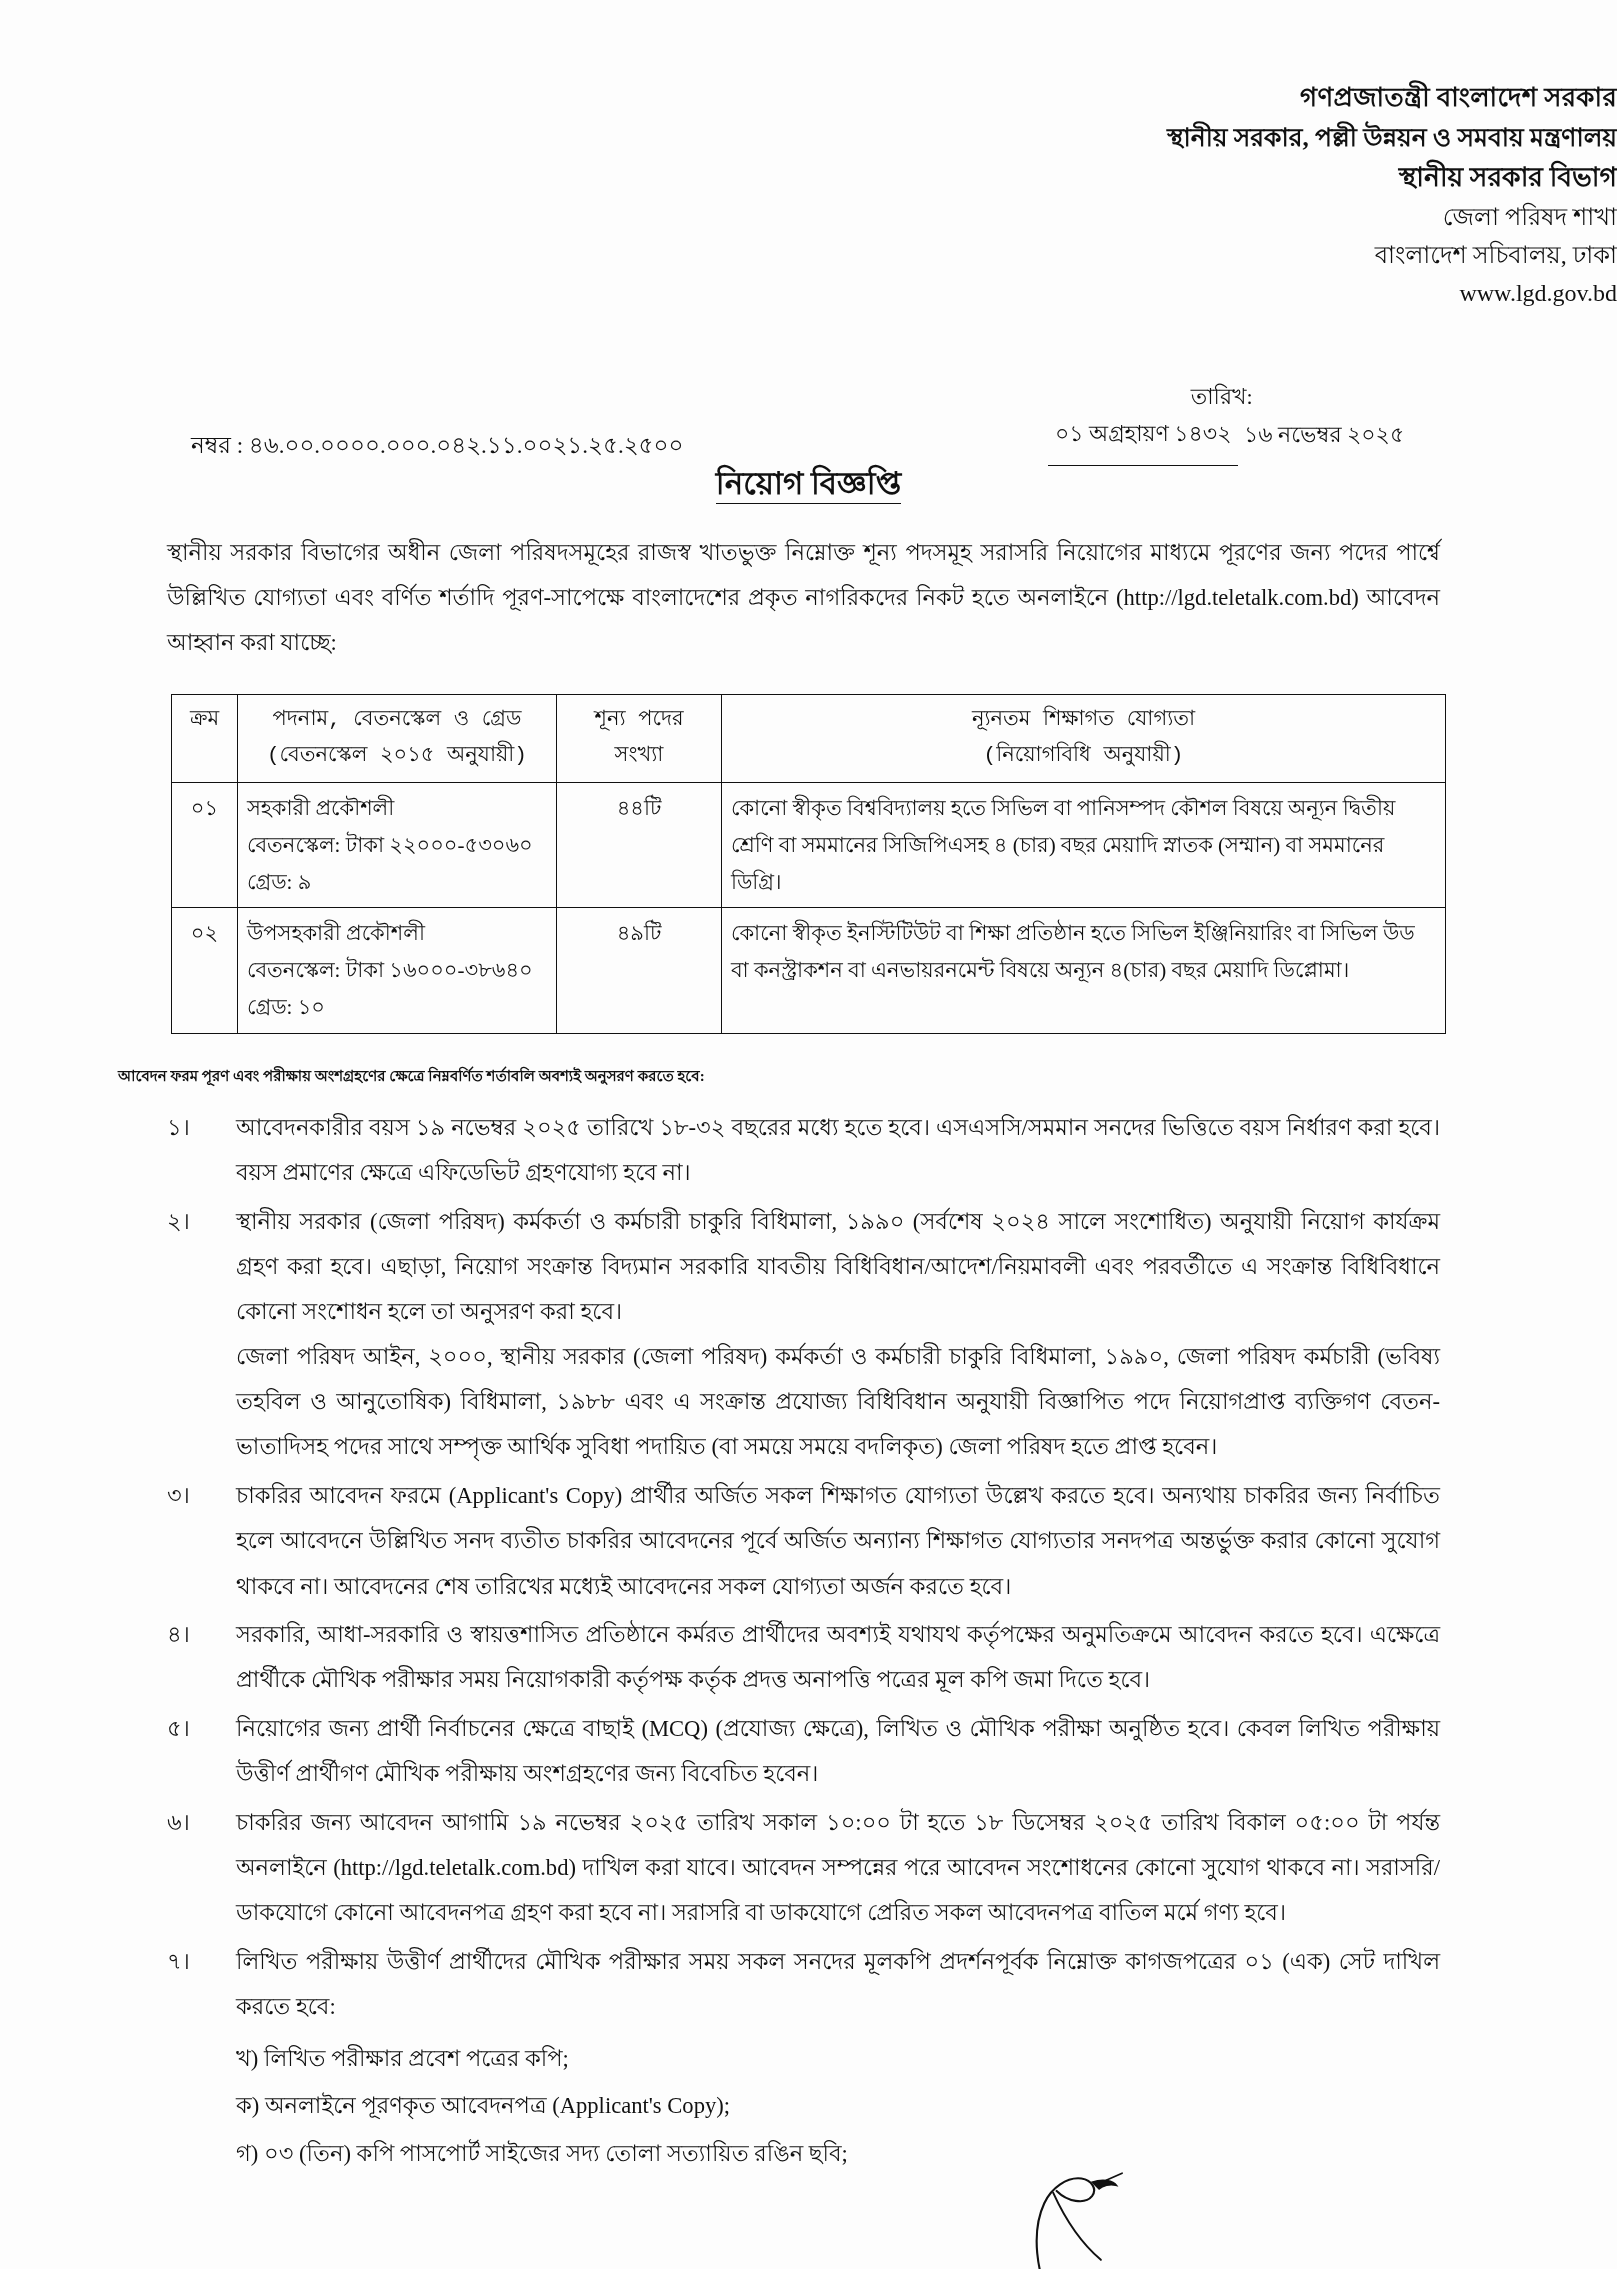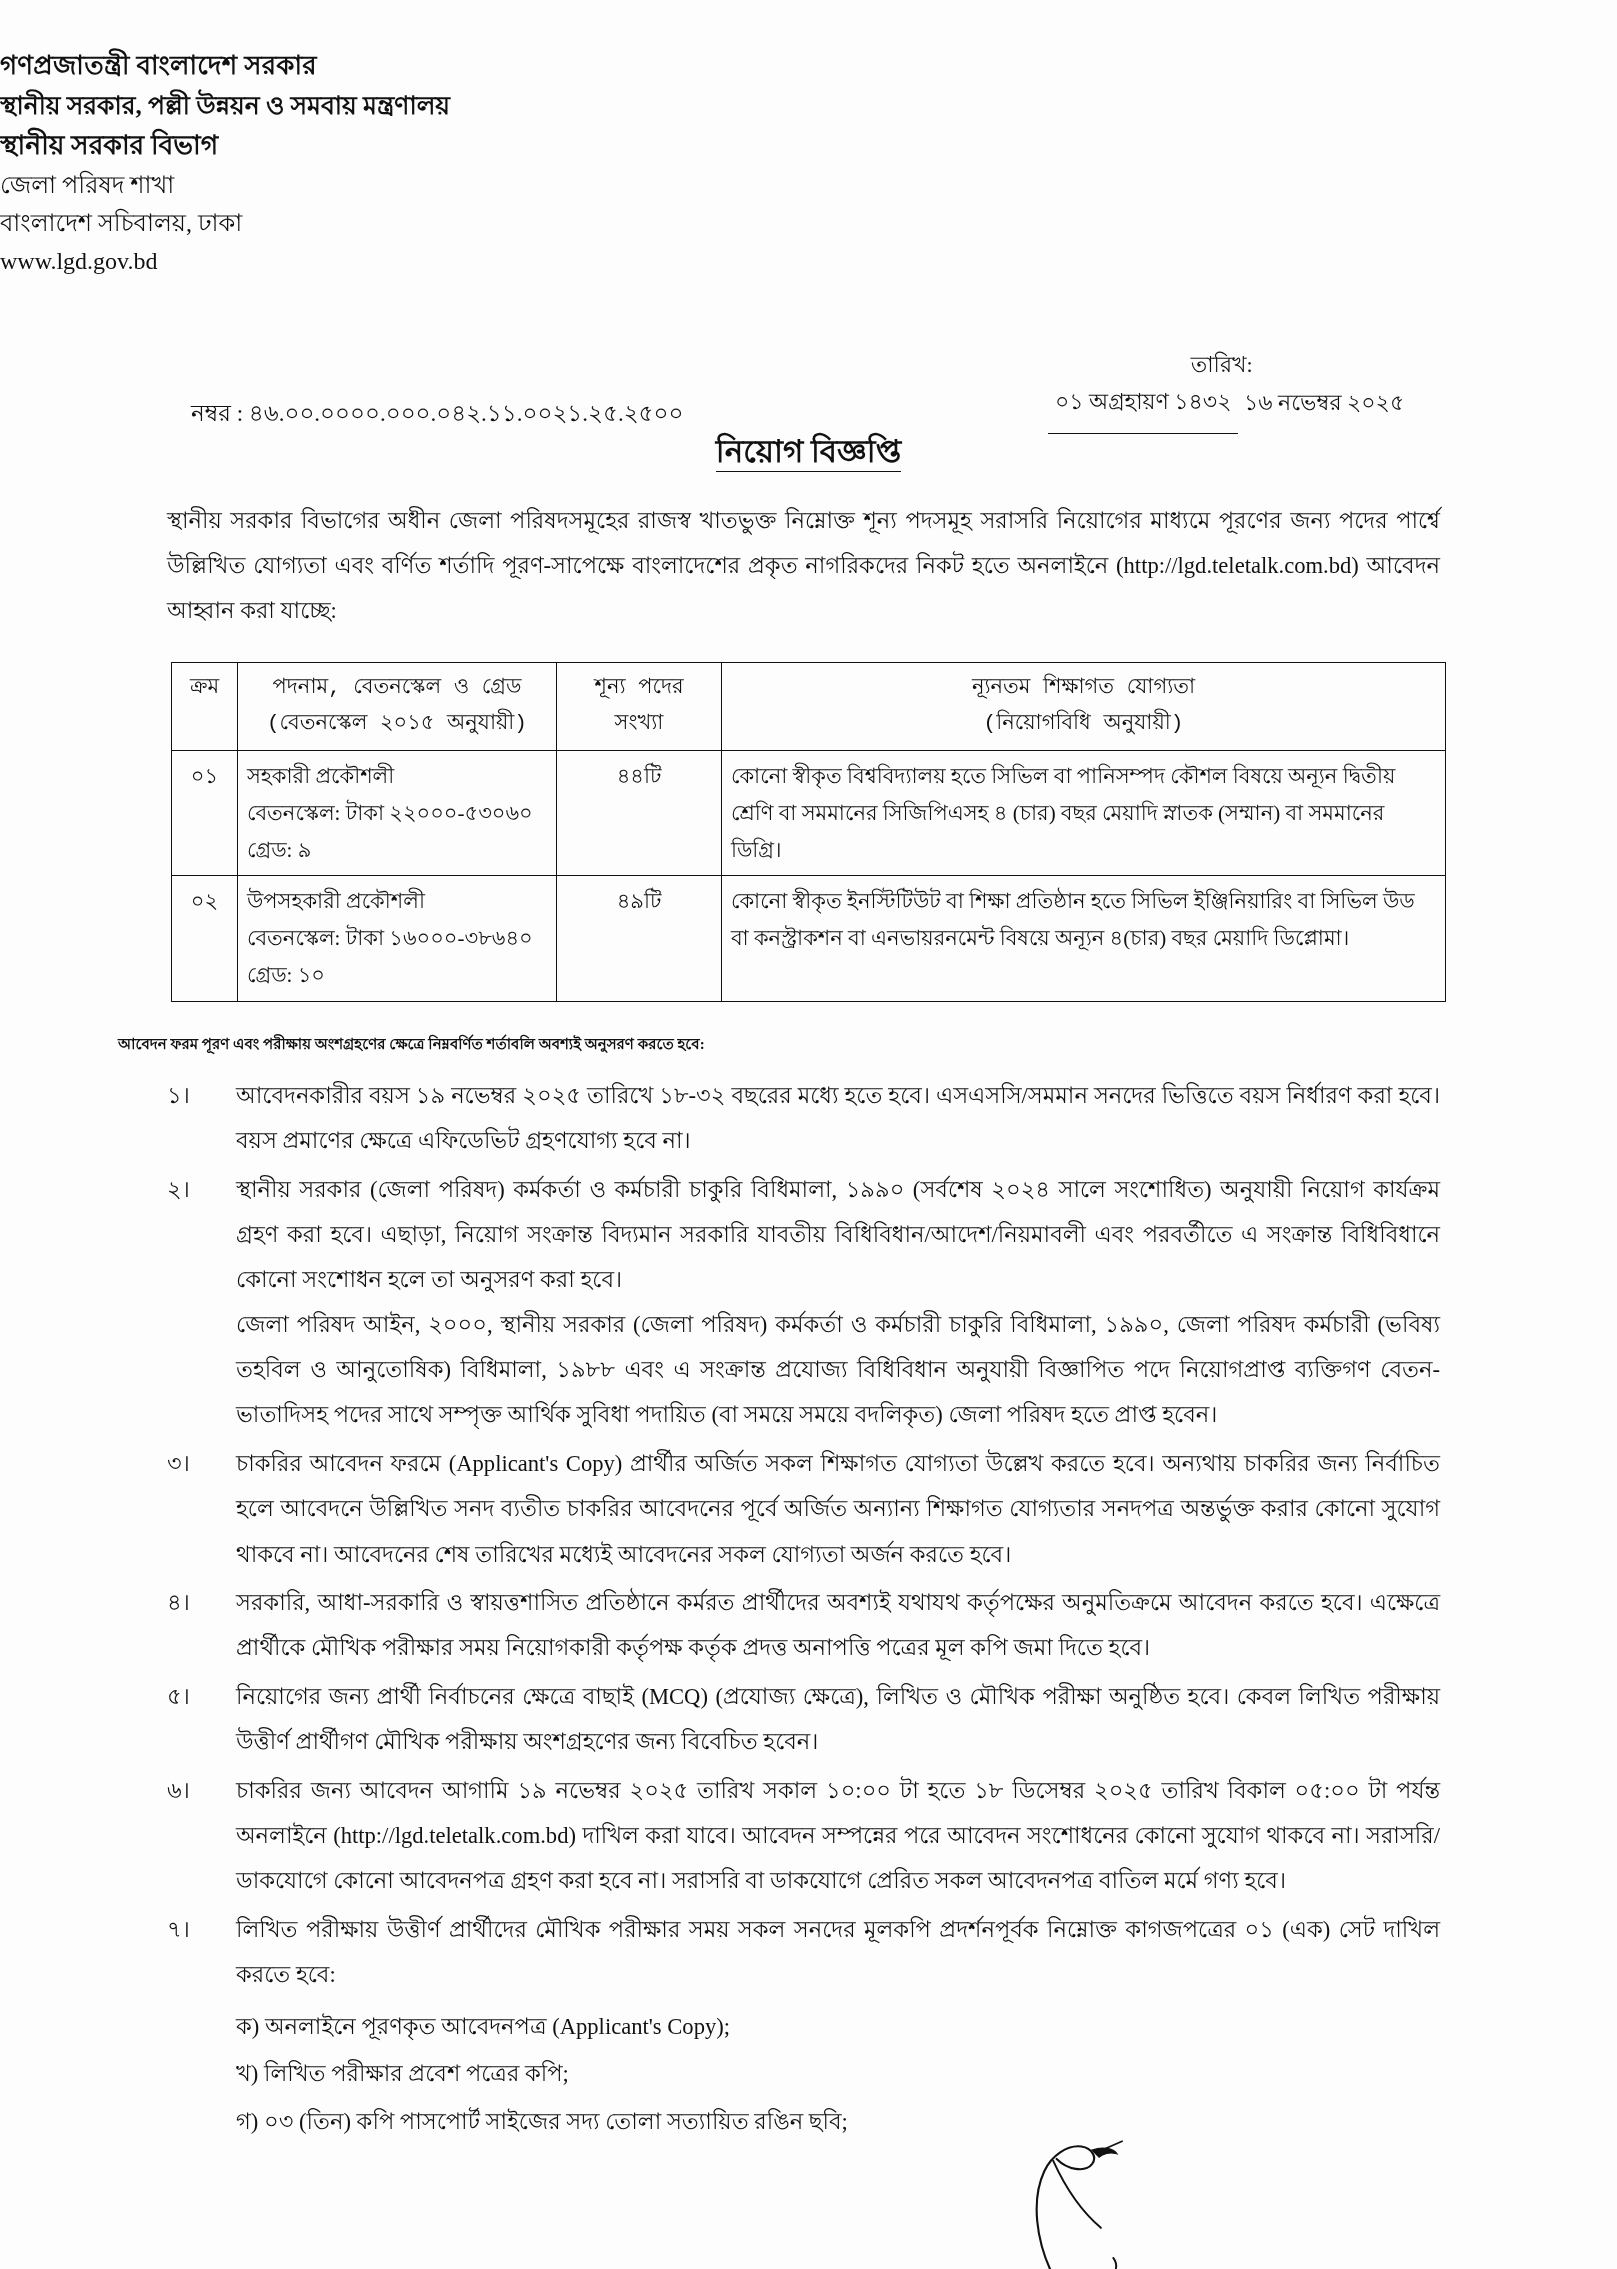--- a/index.html
+++ b/index.html
@@ -19,22 +19,22 @@
     position: relative;
     width: 1617px;
     height: 2270px;
     box-sizing: border-box;
     padding: 0;
     background: #fdfdfd;
   }
 
   
   .header {
-    text-align: left;
-    padding-top: 53px;
+    text-align: right;
+    padding-top: 85px;
     line-height: 1.0;
   }
   .header div {
     margin: 0 0 14px 0;
   }
   .h-gov {
     font-size: 26px;
     font-weight: bold;
     letter-spacing: 0.3px;
   }
@@ -307,22 +307,22 @@
       <p>নিয়োগের জন্য প্রার্থী নির্বাচনের ক্ষেত্রে বাছাই (MCQ) (প্রযোজ্য ক্ষেত্রে), লিখিত ও মৌখিক পরীক্ষা অনুষ্ঠিত হবে। কেবল লিখিত পরীক্ষায় উত্তীর্ণ প্রার্থীগণ মৌখিক পরীক্ষায় অংশগ্রহণের জন্য বিবেচিত হবেন।</p>
     </li>
     <li>
       <span class="num">৬।</span>
       <p>চাকরির জন্য আবেদন আগামি ১৯ নভেম্বর ২০২৫ তারিখ সকাল ১০:০০ টা হতে ১৮ ডিসেম্বর ২০২৫ তারিখ বিকাল ০৫:০০ টা পর্যন্ত অনলাইনে (http://lgd.teletalk.com.bd) দাখিল করা যাবে। আবেদন সম্পন্নের পরে আবেদন সংশোধনের কোনো সুযোগ থাকবে না। সরাসরি/ডাকযোগে কোনো আবেদনপত্র গ্রহণ করা হবে না। সরাসরি বা ডাকযোগে প্রেরিত সকল আবেদনপত্র বাতিল মর্মে গণ্য হবে।</p>
     </li>
     <li>
       <span class="num">৭।</span>
       <p>লিখিত পরীক্ষায় উত্তীর্ণ প্রার্থীদের মৌখিক পরীক্ষার সময় সকল সনদের মূলকপি প্রদর্শনপূর্বক নিম্নোক্ত কাগজপত্রের ০১ (এক) সেট দাখিল করতে হবে:</p>
       <ul class="sublist">
+        <li>খ) লিখিত পরীক্ষার প্রবেশ পত্রের কপি;</li>
         <li>ক) অনলাইনে পূরণকৃত আবেদনপত্র (Applicant's Copy);</li>
-        <li>খ) লিখিত পরীক্ষার প্রবেশ পত্রের কপি;</li>
         <li>গ) ০৩ (তিন) কপি পাসপোর্ট সাইজের সদ্য তোলা সত্যায়িত রঙিন ছবি;</li>
       </ul>
     </li>
   </ol>
 
   <div class="footer-zone">
     <div class="signature">
       <svg width="168" height="155" viewBox="0 0 190 175" xmlns="http://www.w3.org/2000/svg">
         <path d="M72 168 C46 120 44 72 58 42 C66 24 84 12 100 14 C112 16 118 26 112 34 C104 44 84 40 72 28" fill="none" stroke="#111" stroke-width="2.4" stroke-linecap="round"></path>
         <path d="M68 30 C78 52 96 84 122 106" fill="none" stroke="#111" stroke-width="2.2" stroke-linecap="round"></path>

